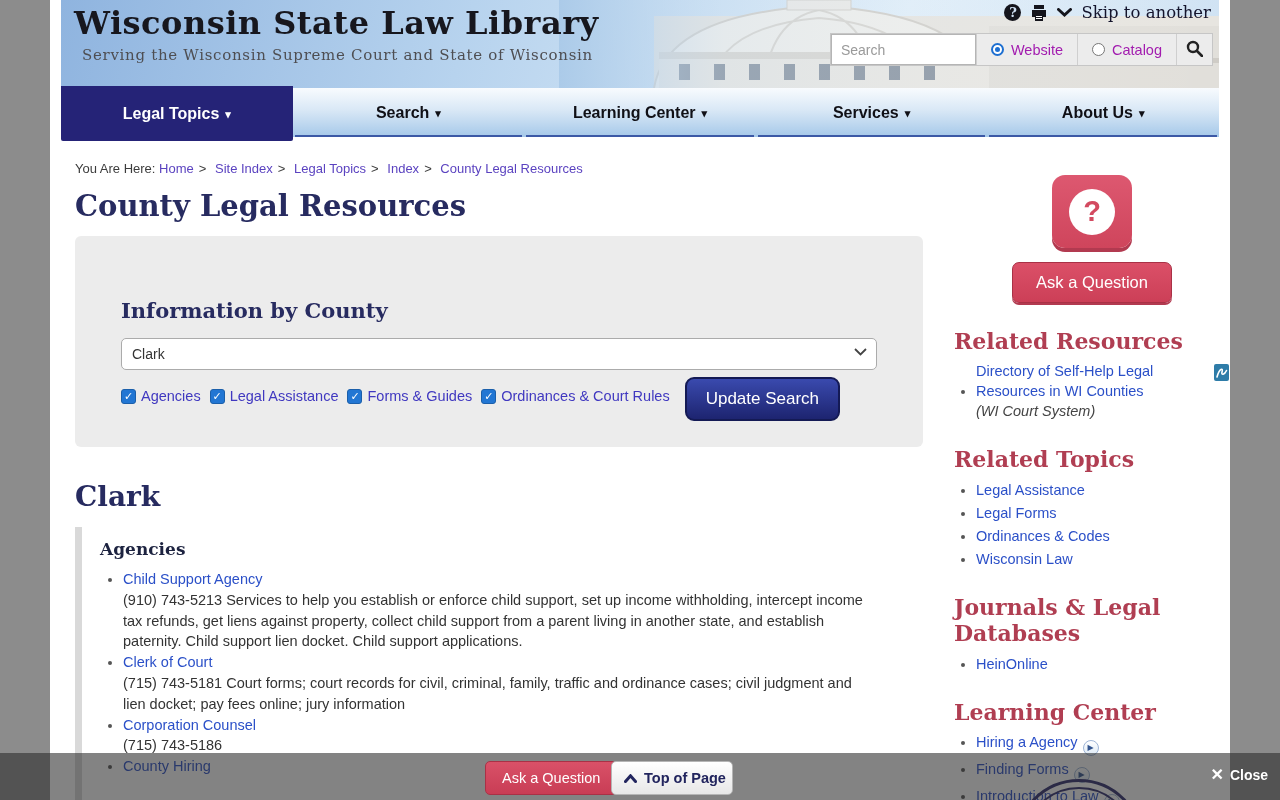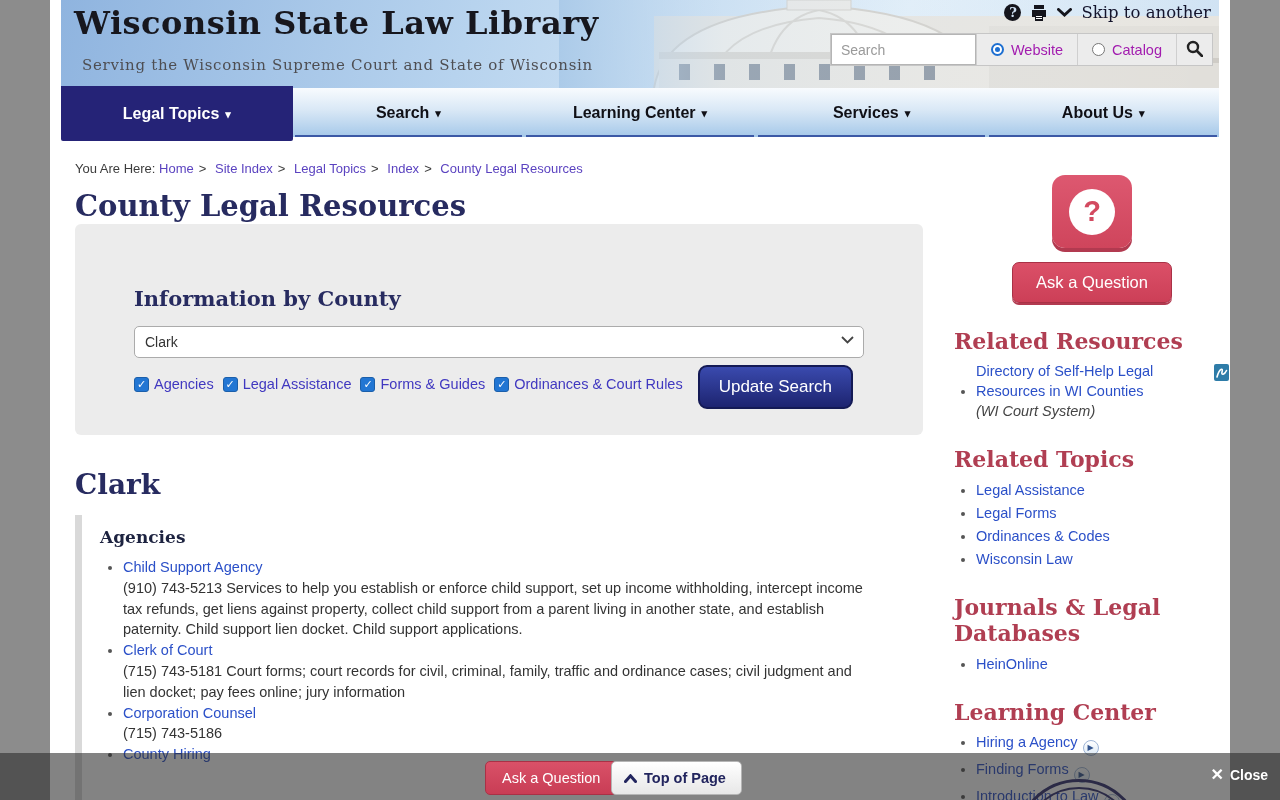--- a/index.html
+++ b/index.html
@@ -20,21 +20,21 @@
     background:linear-gradient(105deg,#8fb4df 0%,#b7d3ee 35%,#e2eff9 72%,#cfe2f3 100%);
   }
   .dome-svg { position:absolute; right:0; top:0; height:88px; width:660px; }
   .brand { position:absolute; left:13px; top:5px; z-index:2; }
   .site-title {
     font-family:"DejaVu Serif", serif; font-weight:bold; font-size:32px;
     color:#17171e; letter-spacing:.5px; line-height:1.15;
   }
   .site-tagline {
     font-family:"DejaVu Serif", serif; font-size:15px; color:#4e4e52;
-    margin-top:14px; letter-spacing:.7px; padding-left:8px;
+    margin-top:4px; letter-spacing:.7px; padding-left:8px;
   }
   .utility { position:absolute; top:3px; right:8px; display:flex; align-items:center; gap:9px; z-index:3; }
   .util-icon { display:inline-flex; align-items:center; justify-content:center; cursor:pointer; }
   .q-circle {
     width:17px; height:17px; border-radius:50%; background:#15151c; color:#cfe0f2;
     font-family:"DejaVu Serif", serif; font-weight:bold; font-size:13px;
     display:flex; align-items:center; justify-content:center;
   }
   .skip-link { font-family:"DejaVu Serif", serif; font-size:16.5px; color:#14142c; text-decoration:none; cursor:pointer; }
 
@@ -74,21 +74,21 @@
   .breadcrumb { font-size:13px; color:#3c3c3c; }
   .breadcrumb a { color:#5b43c0; text-decoration:none; cursor:pointer; }
   .crumb-sep { margin:0 5px; color:#3c3c3c; }
 
   .page-title {
     font-family:"DejaVu Serif", serif; font-size:29px; font-weight:bold;
     color:#272b60; margin:13px 0 0;
   }
 
   
-  .filter-box { margin-top:1px; background:#ececec; border-radius:6px; padding:62px 59px 40px; }
+  .filter-box { margin-top:13px; background:#ececec; border-radius:6px; padding:62px 46px 40px; }
   .filter-heading { font-family:"DejaVu Serif", serif; font-size:21px; font-weight:bold; color:#272b60; margin:0 0 15px; }
   .county-select-wrap { position:relative; }
   .county-select {
     width:100%; height:32px; border:1px solid #ababab; border-radius:5px; background:#fff;
     font-size:14px; color:#333; padding:0 28px 0 10px; appearance:none; -webkit-appearance:none; outline:none;
   }
   .select-chevron { position:absolute; right:10px; top:10px; pointer-events:none; display:flex; }
   .filter-row { display:flex; align-items:center; margin-top:15px; }
   .chk { display:flex; align-items:center; gap:5px; margin-right:9px; cursor:pointer; }
   .checkbox {
@@ -149,21 +149,21 @@
   .seal::before { content:""; position:absolute; inset:5px; border:2px solid #2e2d6e; border-radius:50%; }
 
   
   .footer-bar { position:fixed; left:0; right:0; bottom:0; height:47px; background:rgba(42,42,42,.58); z-index:10; }
   .footer-ask {
     position:absolute; left:485px; top:8px; padding:8px 16px;
     background:linear-gradient(#d95168,#c93d55); border:1px solid #a93146; border-radius:5px;
     color:#fff; font-size:14.5px; cursor:pointer; font-family:"Liberation Sans",sans-serif;
   }
   .footer-top {
-    position:absolute; left:611px; top:8px; padding:8px 15px 8px 12px;
+    position:absolute; left:611px; top:8px; padding:8px 6px 8px 12px;
     background:linear-gradient(#ffffff,#e7e7e7); border:1px solid #b5b5b5; border-radius:5px;
     color:#22255e; font-size:14.5px; font-weight:bold; display:flex; gap:7px; align-items:center;
     cursor:pointer; font-family:"Liberation Sans",sans-serif;
   }
   .footer-close { position:absolute; right:12px; top:14px; color:#fff; font-size:14px; font-weight:bold; display:flex; gap:6px; align-items:center; cursor:pointer; }
   .close-x { font-size:16px; line-height:1; }
 </style>
 </head>
 <body>
 

